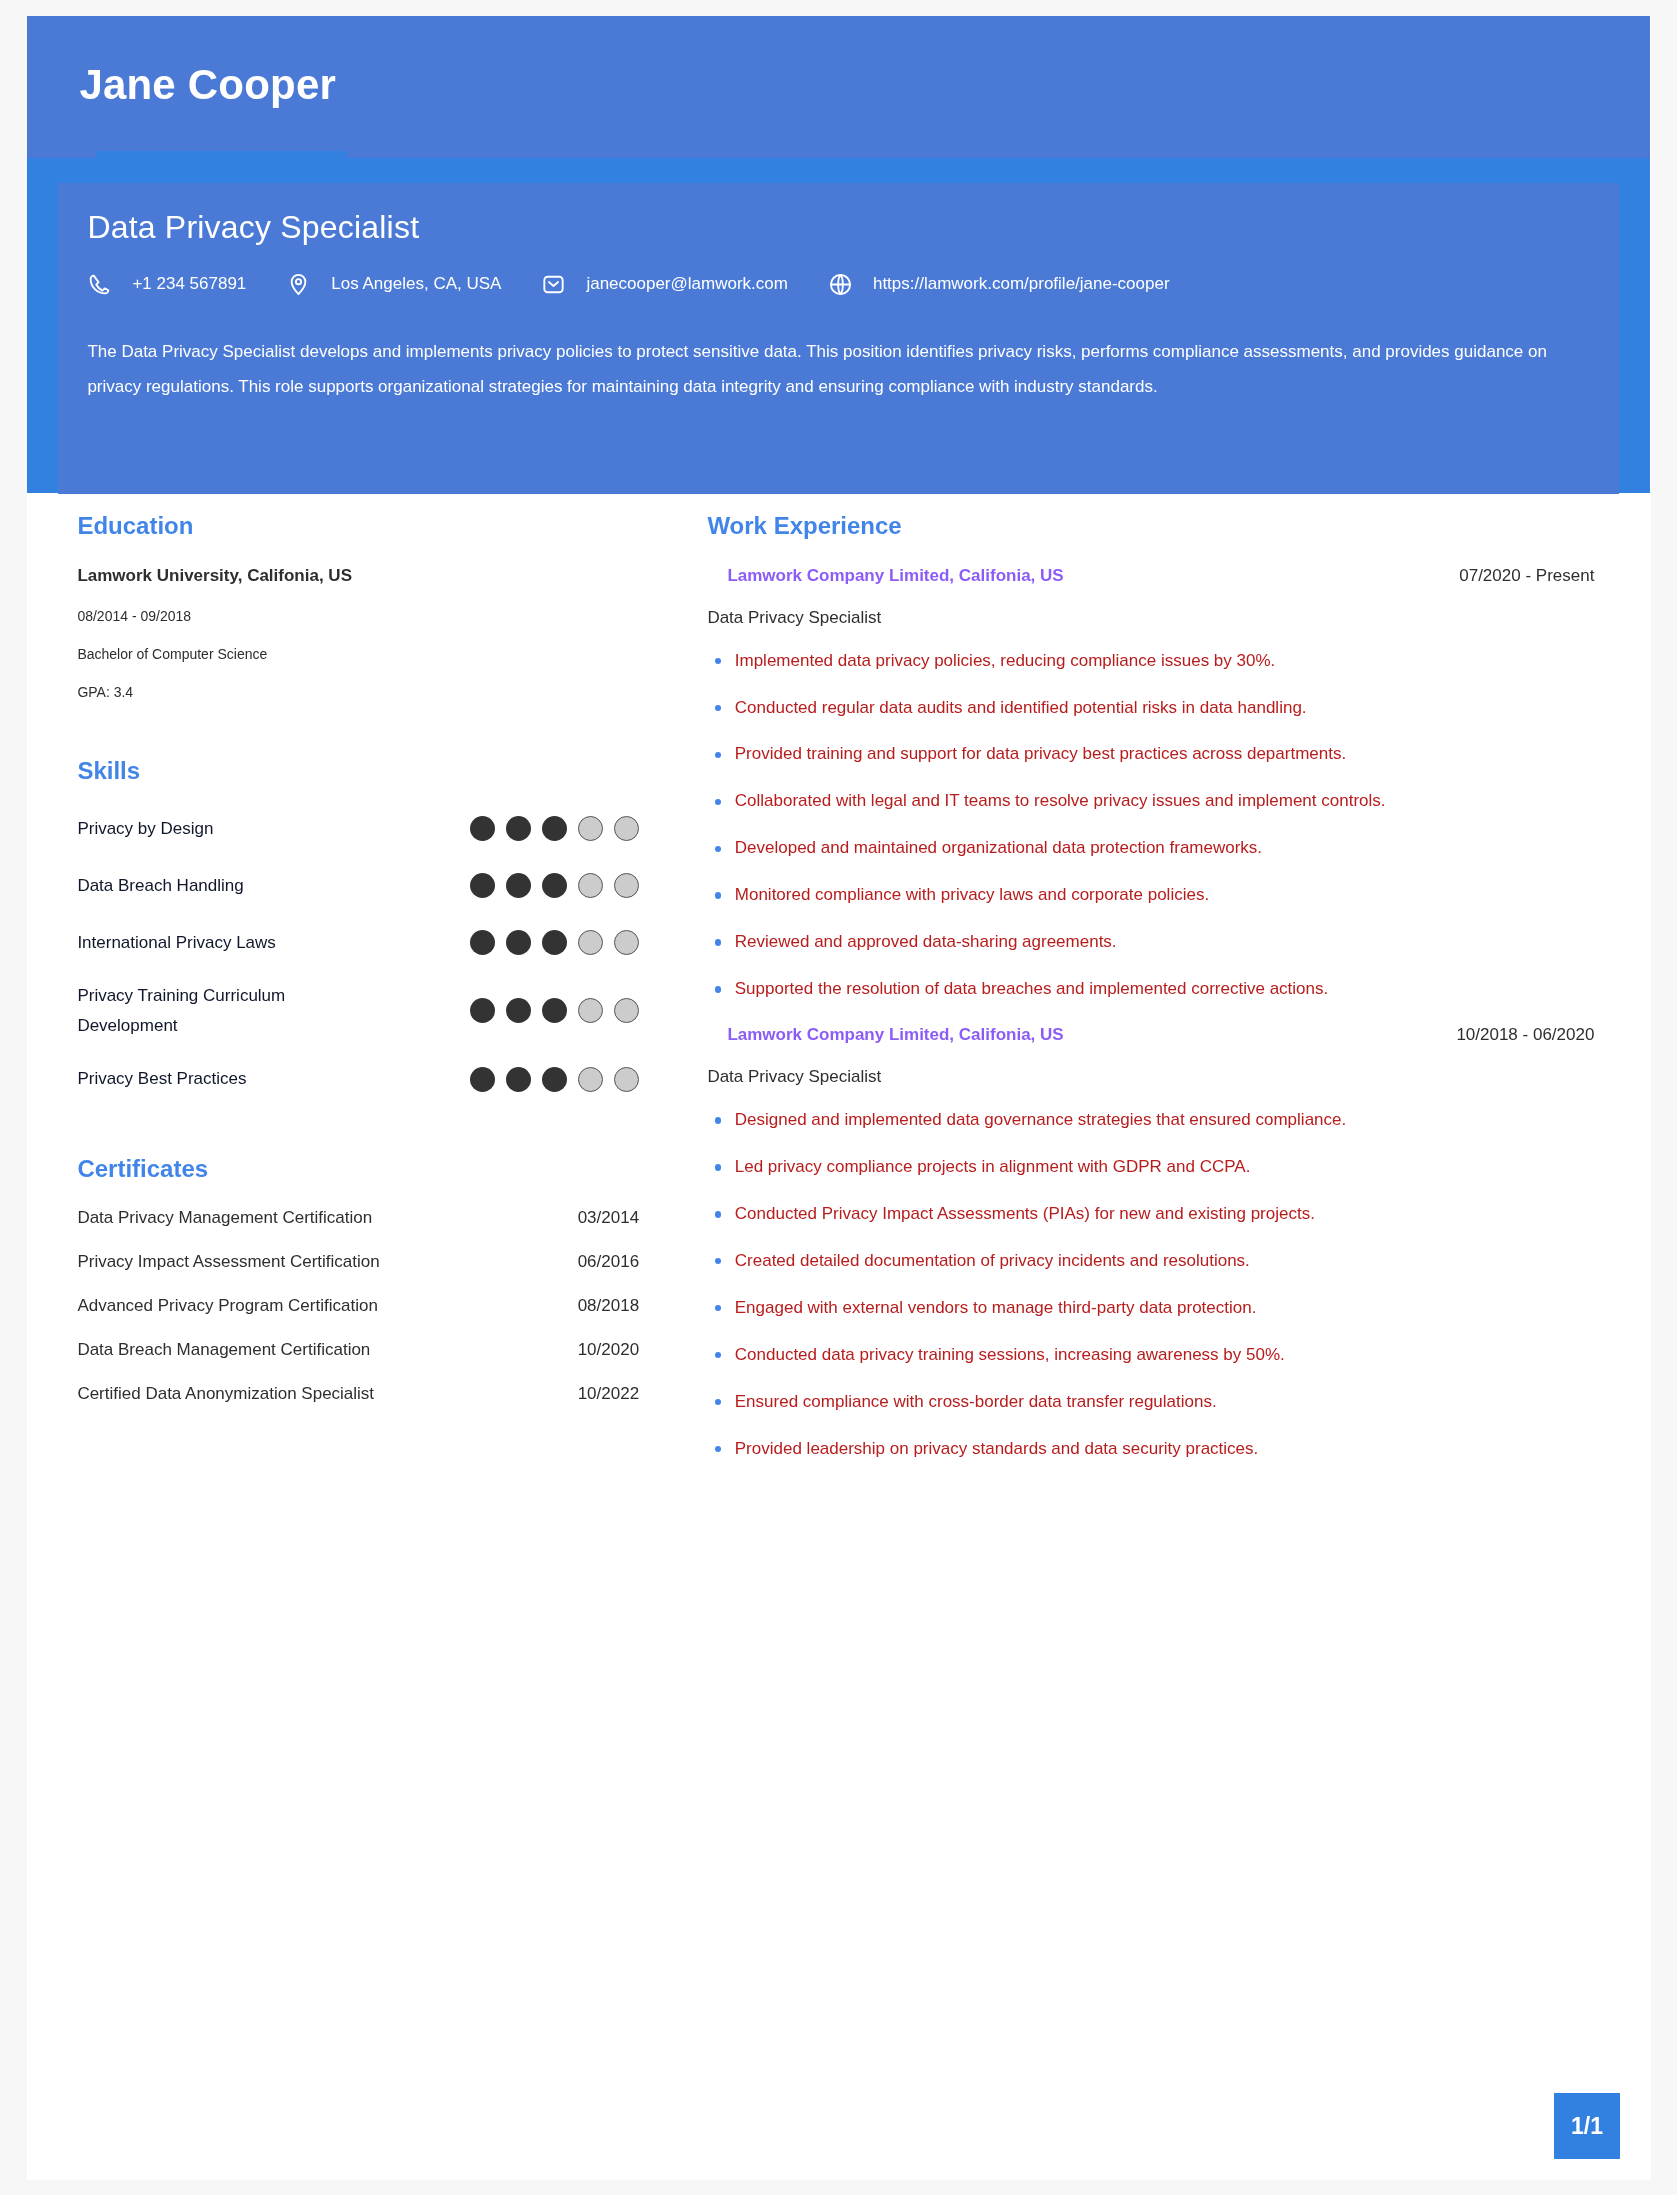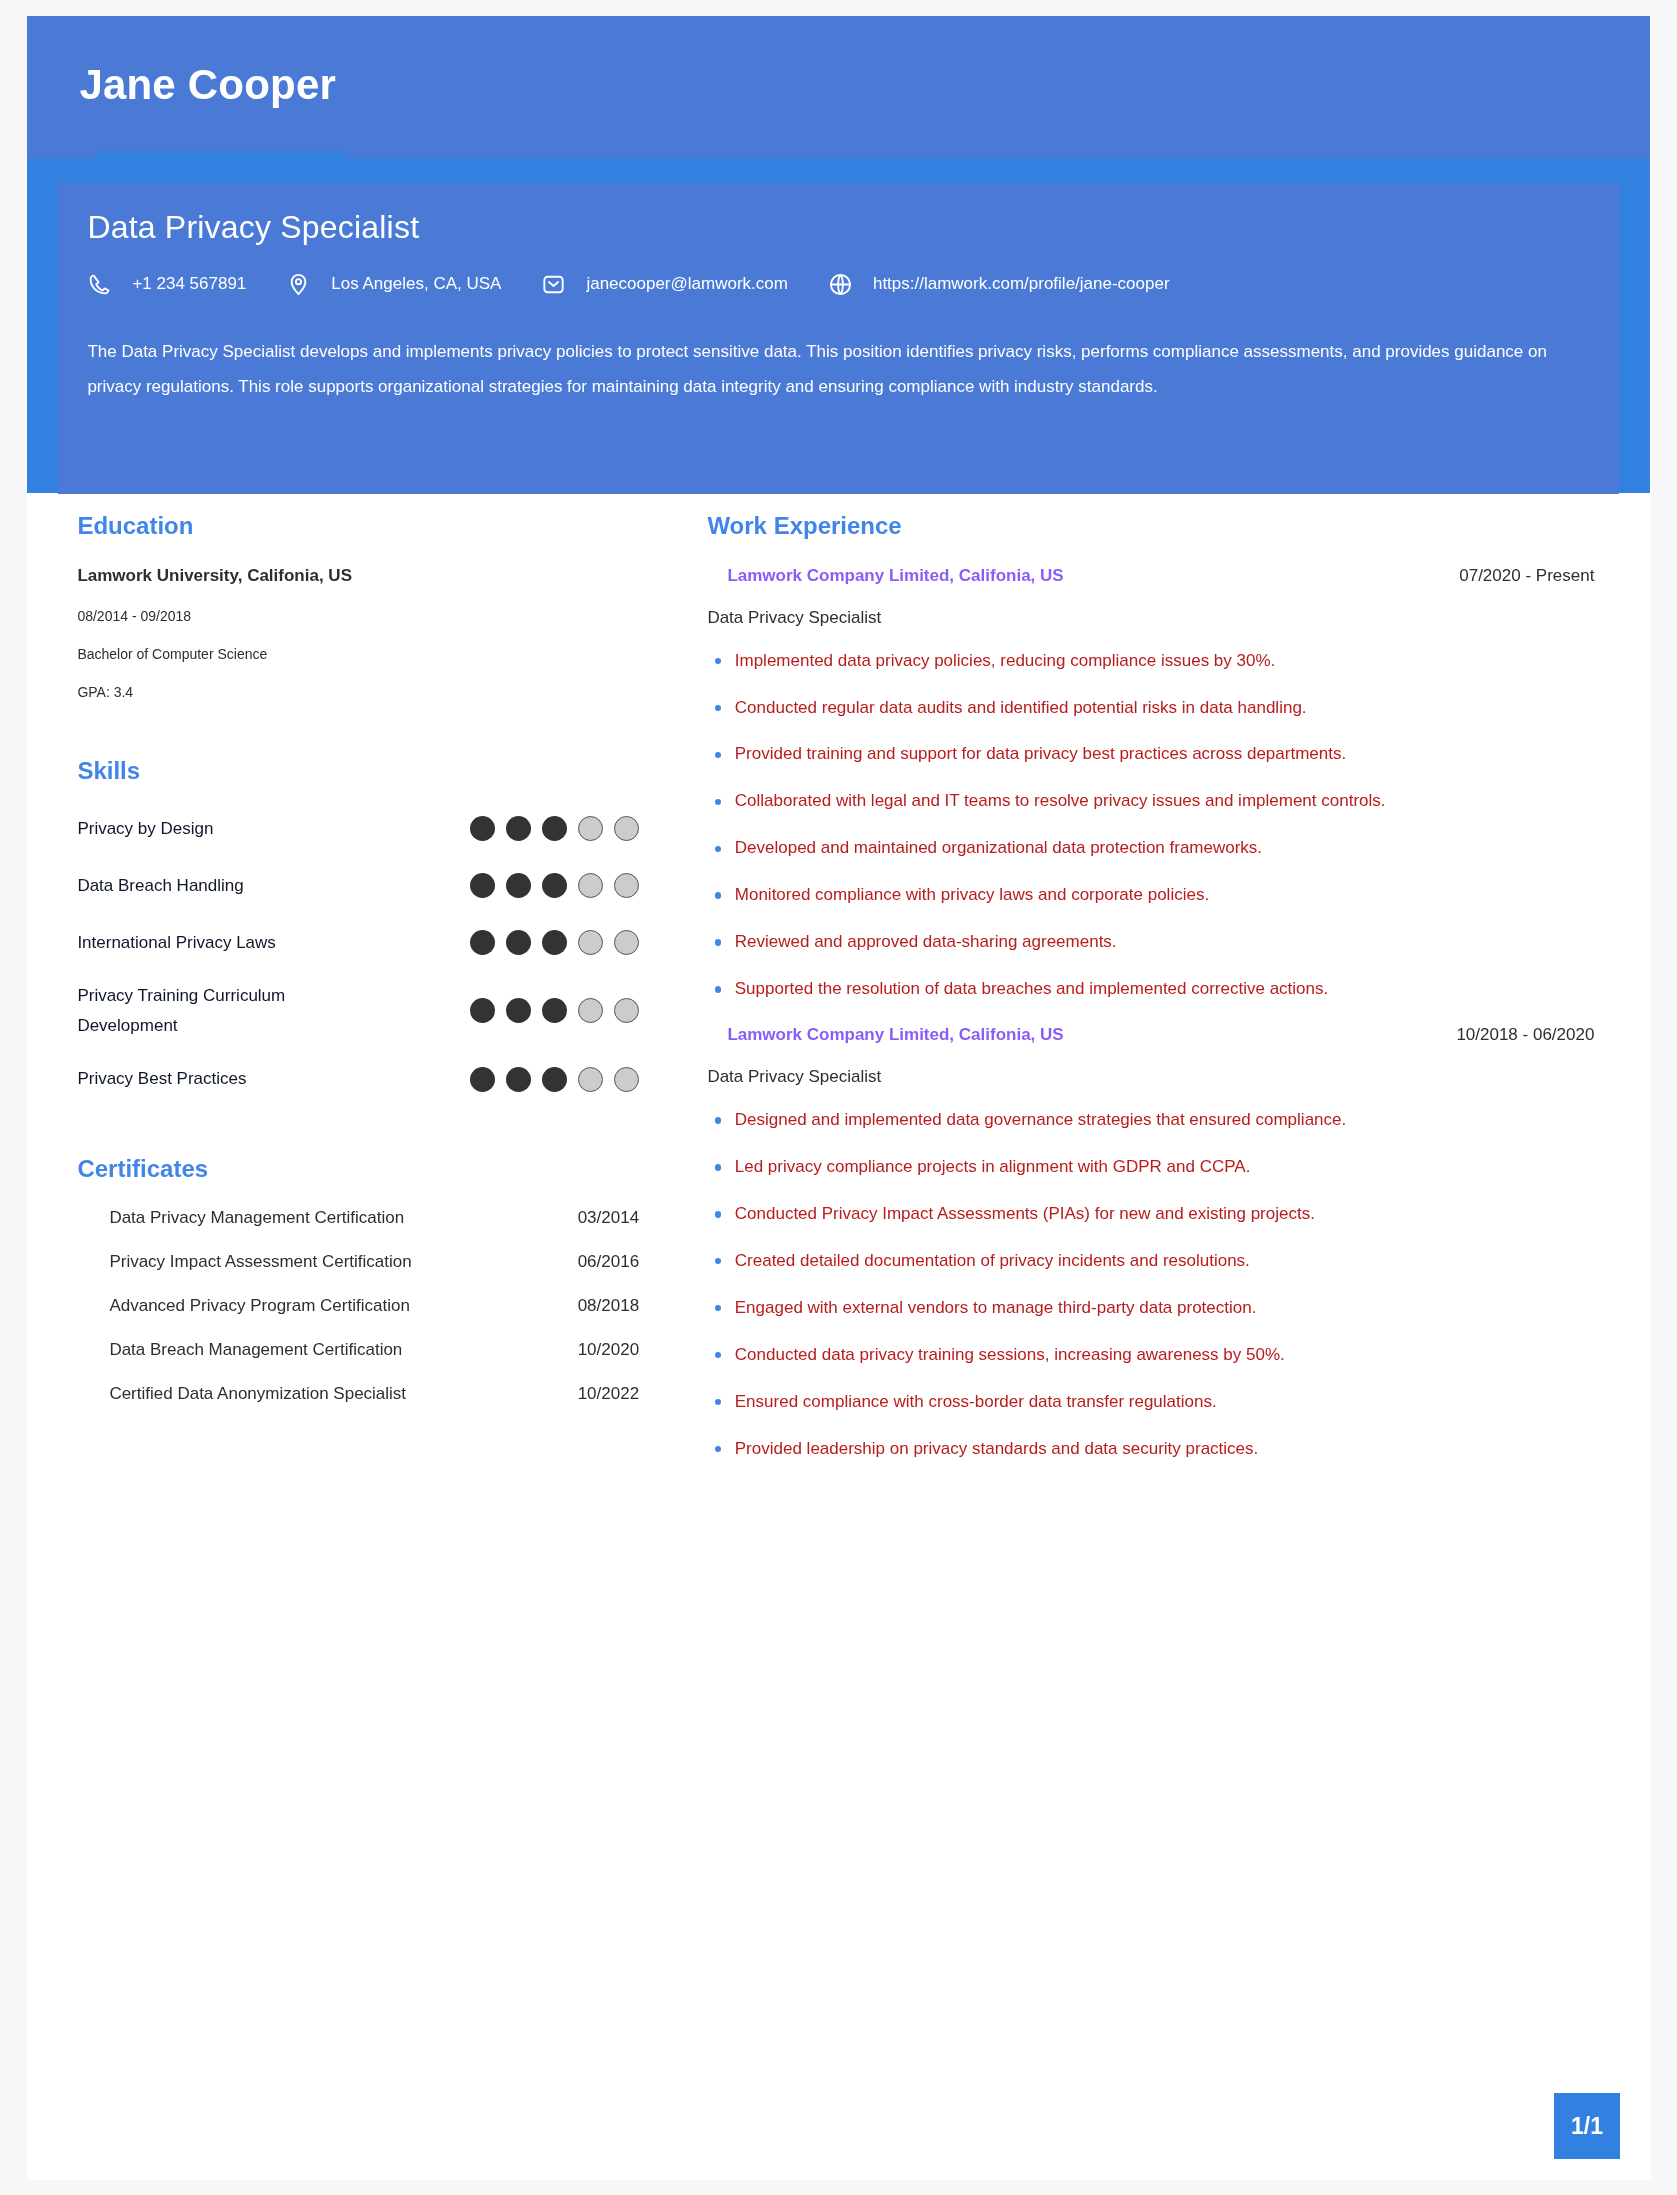--- a/index.html
+++ b/index.html
@@ -195,21 +195,20 @@
     border: 1.4px solid #555555;
   }
 
   
   .cert-row {
     display: flex;
     align-items: baseline;
     justify-content: space-between;
     margin-bottom: 24px;
     gap: 18.3px;
-    margin-left: 32px;
   }
   .cert-name { font-size: 17px; color: #2e2e2e; }
   .cert-date { font-size: 17px; color: #2e2e2e; white-space: nowrap; }
 
   
   .exp-head {
     display: flex;
     align-items: baseline;
     justify-content: space-between;
     margin-bottom: 22px;

